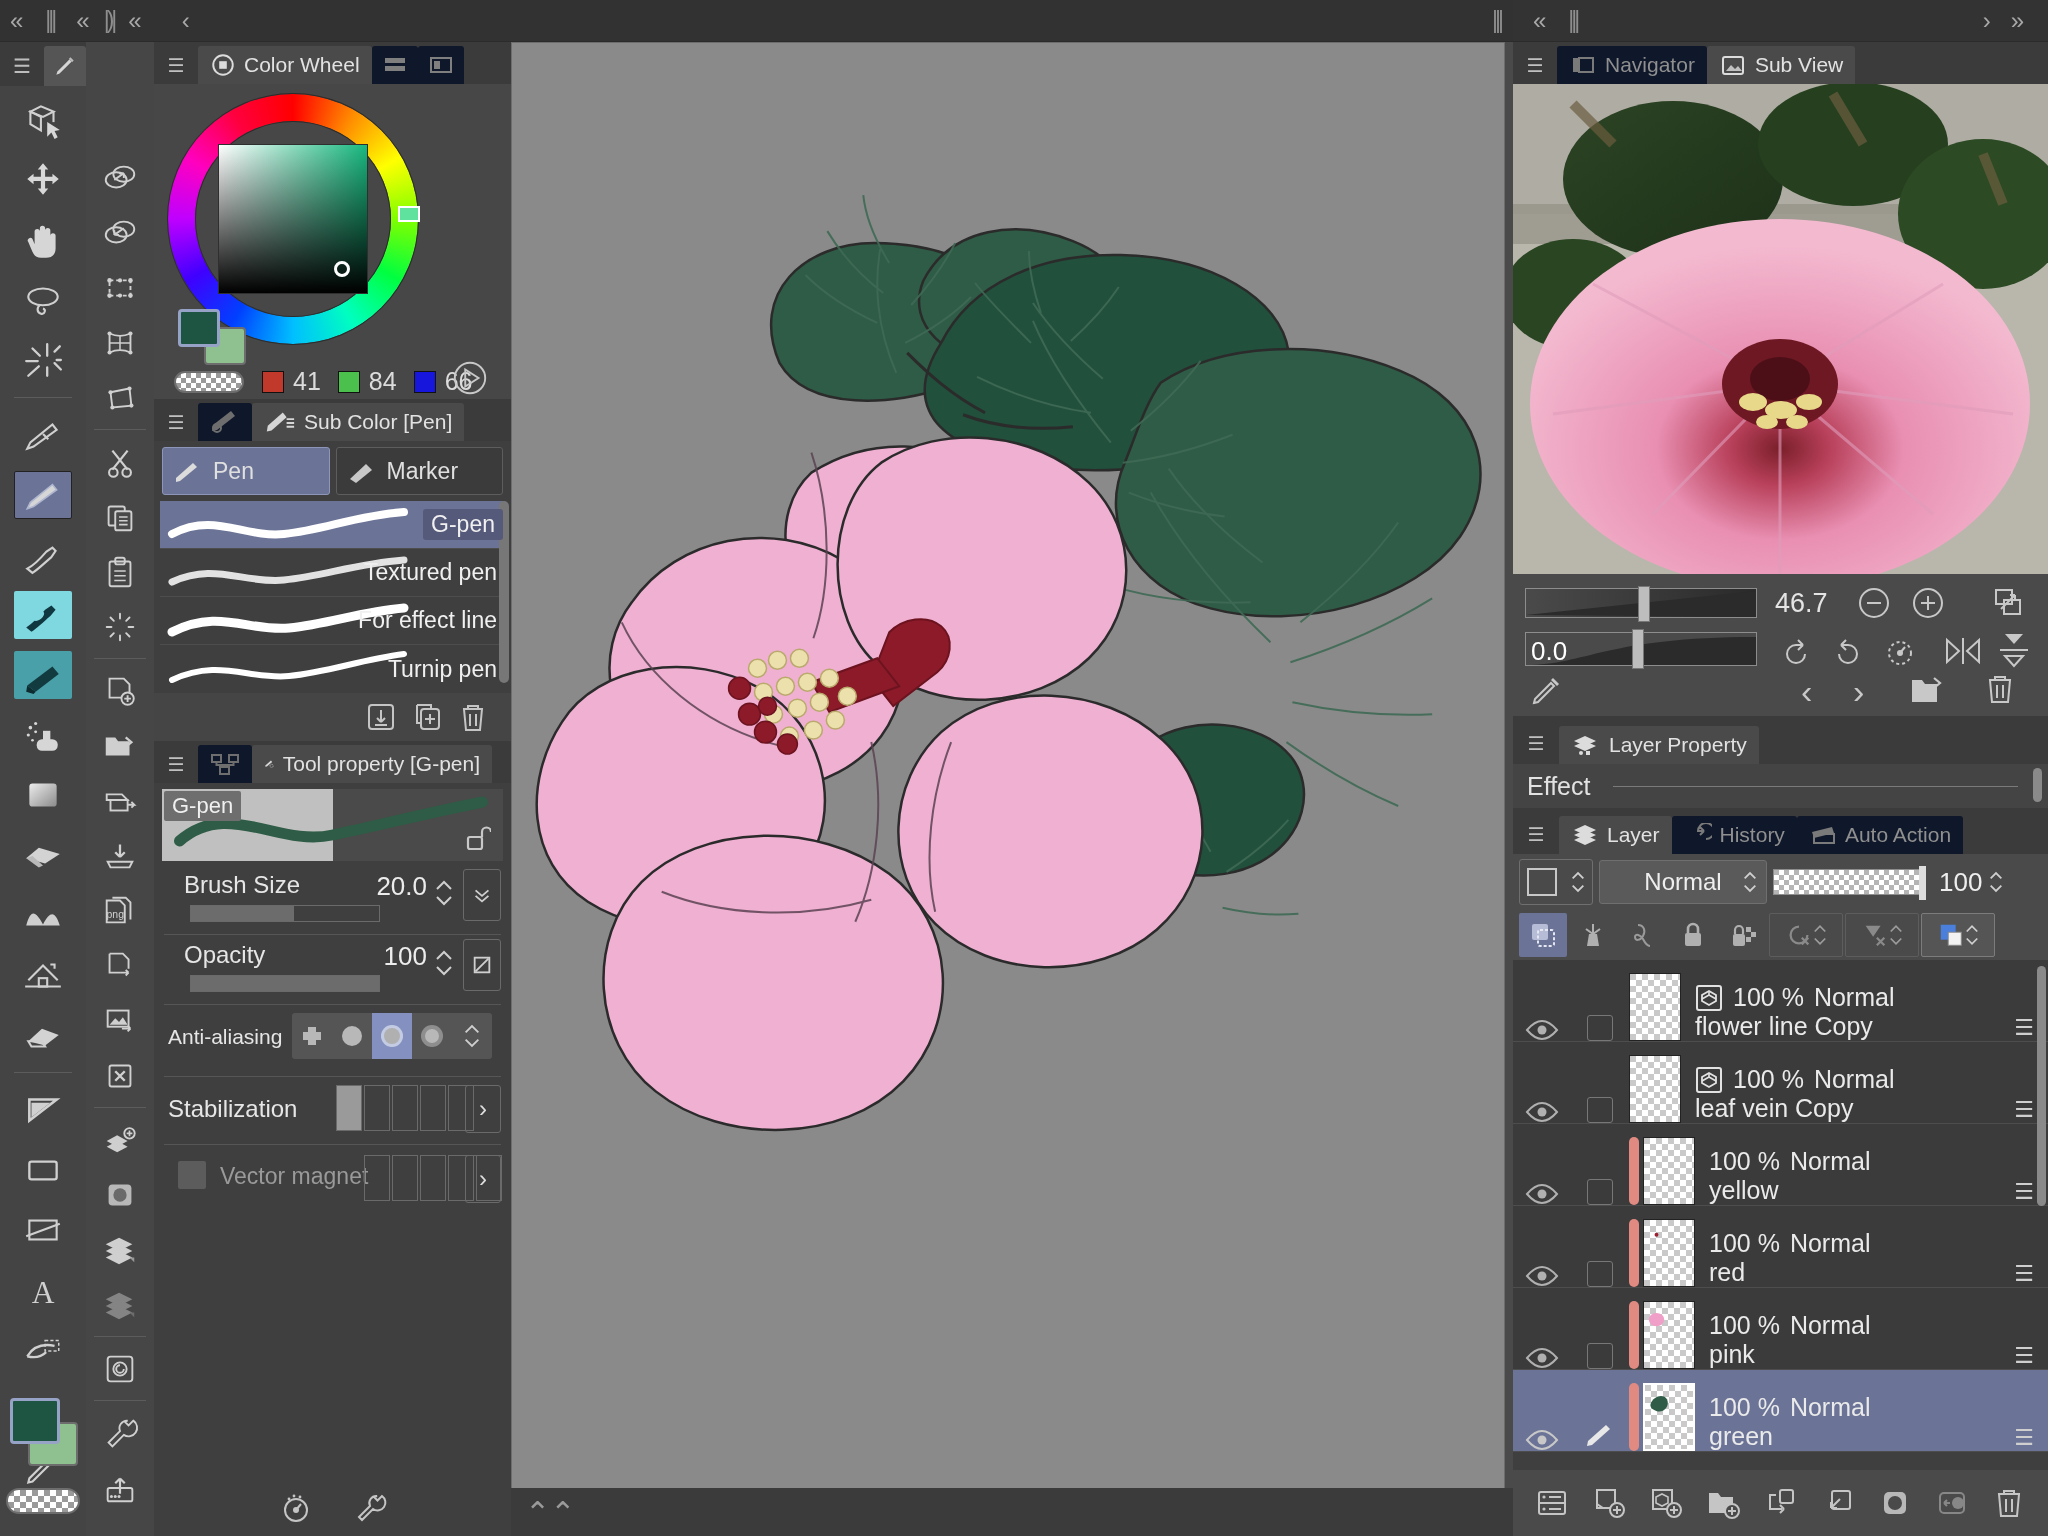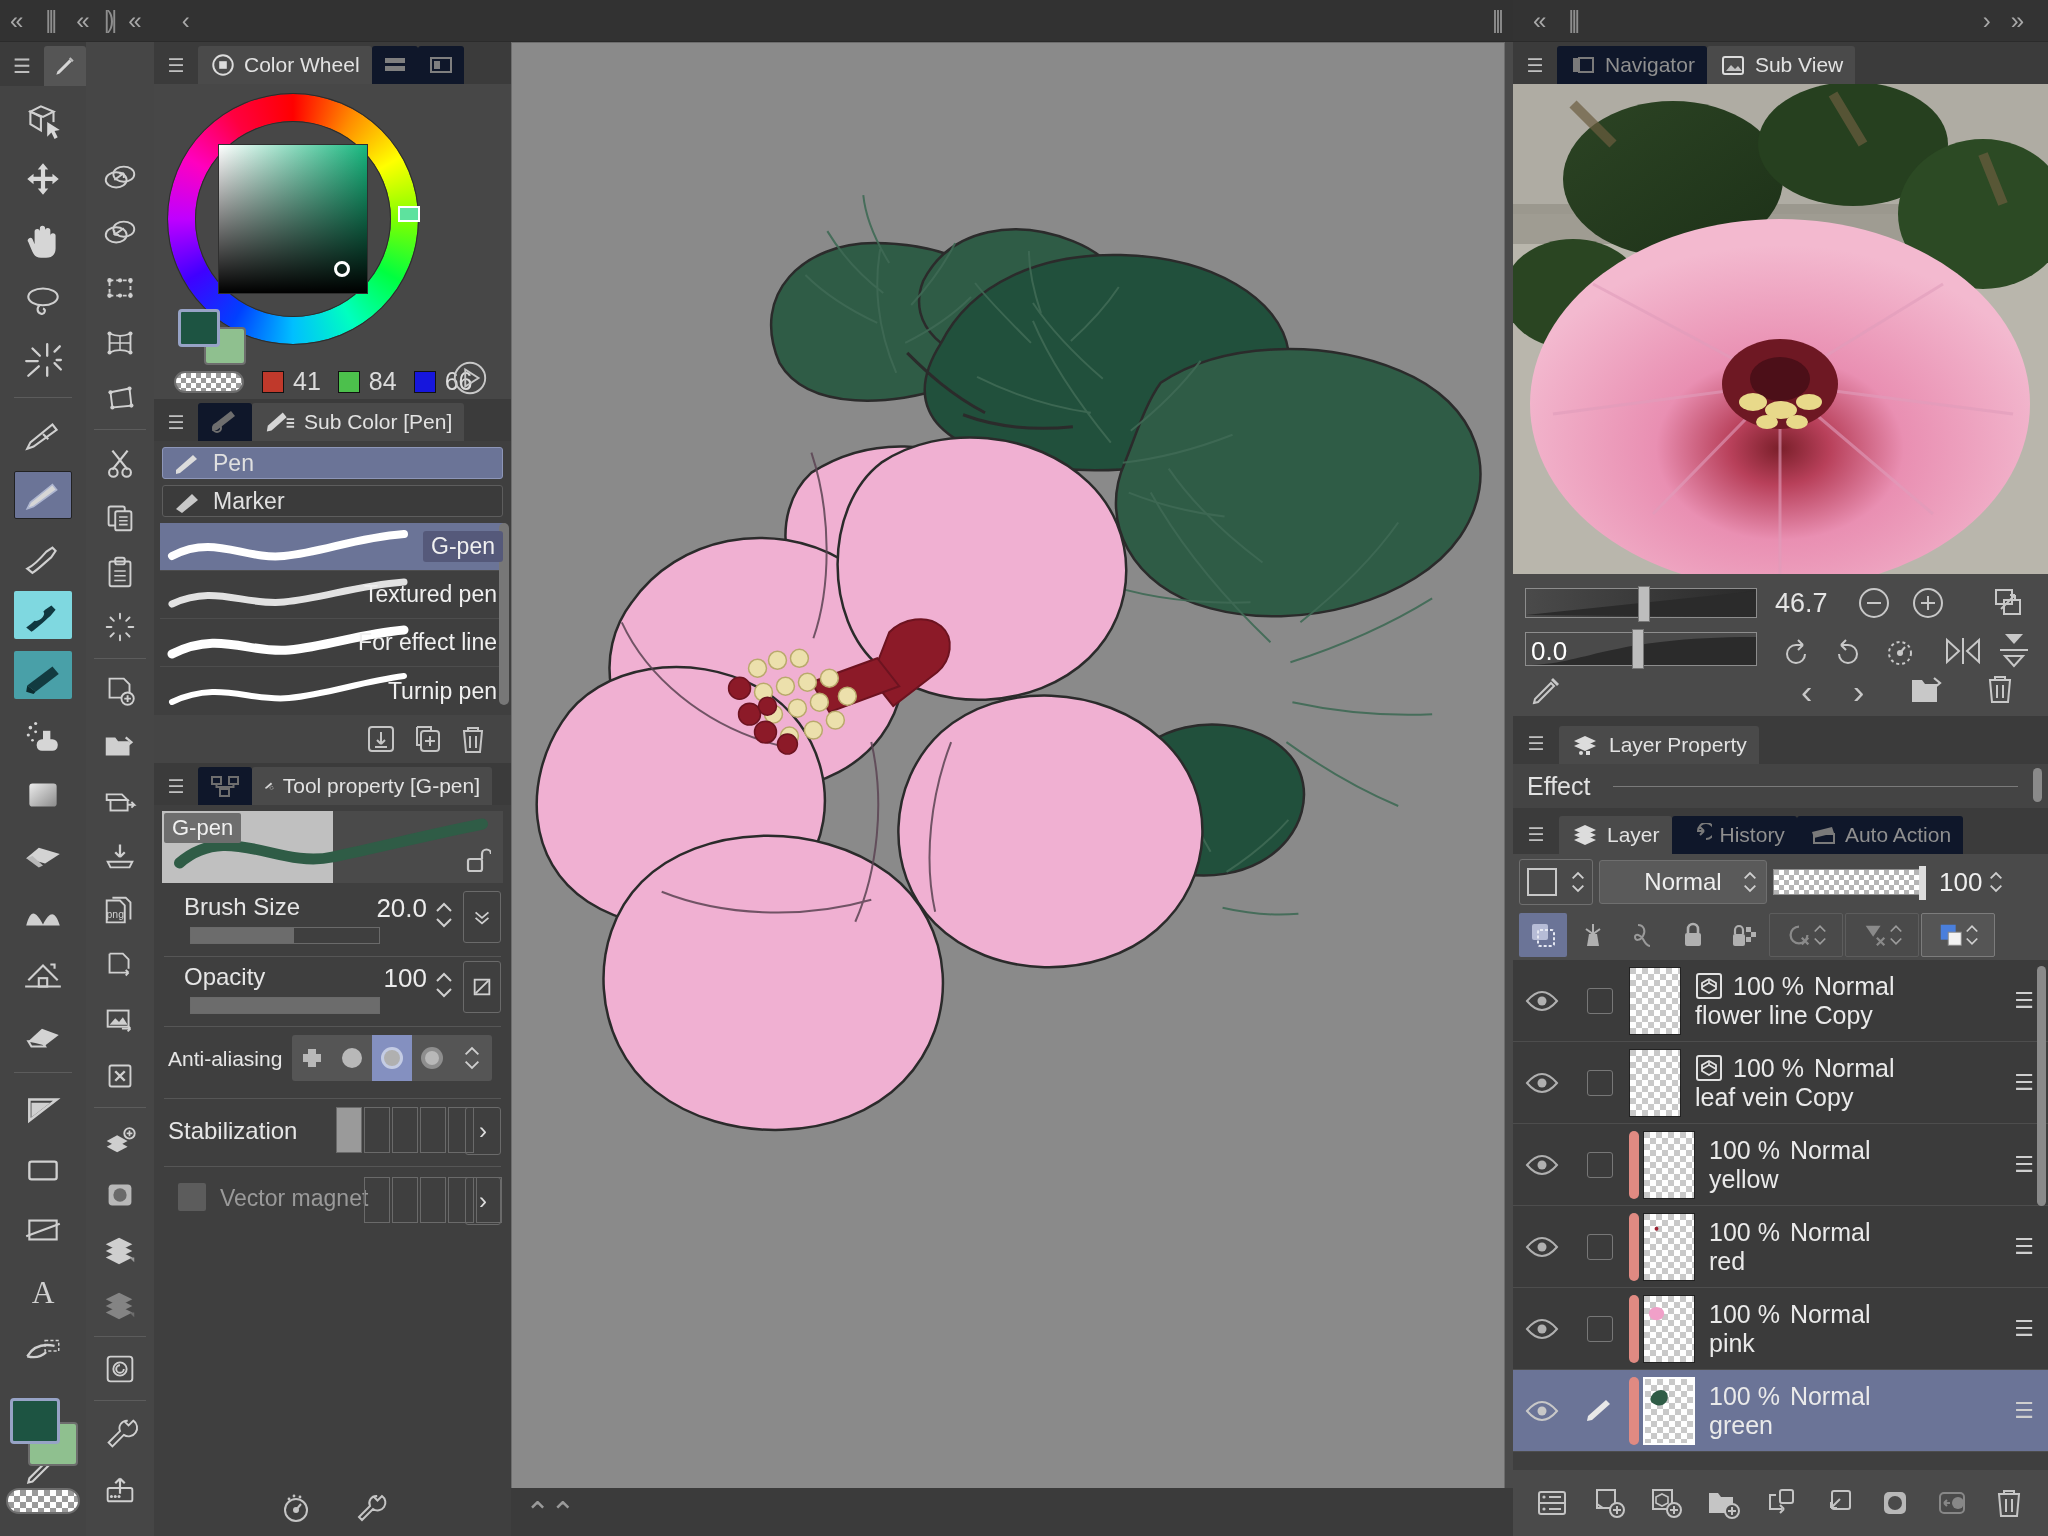--- a/index.html
+++ b/index.html
@@ -102,21 +102,21 @@
   .cc-back{position:absolute;left:50px;top:18px;width:42px;height:38px;background:#8fc08f;
      border:2px solid #6d6d6d;border-radius:4px;}
   .cc-trans{position:absolute;left:20px;top:62px;width:70px;height:22px;border:2px solid #6d6d6d;
      border-radius:11px;background:repeating-conic-gradient(#ffffff 0% 25%,#9a9a9a 0% 50%) 0 0/10px 10px;}
   .rgbrow{position:absolute;left:108px;top:58px;display:flex;align-items:center;gap:9px;font-size:25px;color:#dcdcdc;}
   .swz{width:22px;height:22px;border:1px solid #111;}
   .cw-play{position:absolute;right:22px;top:50px;width:38px;height:38px;}
 
   
   .subtool { background:#3f3f3f; }
-  .st-row { display:flex; gap:6px; padding:6px 8px 4px 8px;flex-direction:column; }
+  .st-row { display:flex; gap:6px; padding:6px 8px 4px 8px; }
   .st-btn { flex:1; height:48px; background:#3b3b3b; border:1px solid #5d5d5d; border-radius:3px;
      display:flex; align-items:center; gap:10px; padding-left:10px; font-size:23px; color:#e0e0e0;
      cursor:pointer;}
   .st-btn.sel { background:#6b7497; border-color:#8d96b8;}
   .st-list { margin:2px 8px 0 6px; position:relative;}
   .st-item { height:48px; position:relative; border-bottom:1px solid #4d4d4d; cursor:pointer;
      display:flex; align-items:center; justify-content:flex-end; }
   .st-item.sel { background:#6b7497; }
   .st-name { font-size:23px; color:#f0f0f0; padding-right:6px; z-index:2;}
   .st-item.sel .st-name { background:#55597a; padding:2px 8px; border-radius:3px;}
@@ -187,21 +187,21 @@
   .blendsel{width:168px;height:44px;background:#5a5a5a;border:1px solid #6f6f6f;border-radius:3px;
      display:flex;align-items:center;justify-content:center;position:relative;font-size:24px;color:#eee;}
   .opbar{width:152px;height:26px;border:1px solid #8d8d8d;
      background:repeating-conic-gradient(#ffffff 0% 25%,#b5b5b5 0% 50%) 0 0/10px 10px;position:relative;}
   .opbar i{position:absolute;right:-2px;top:-4px;width:7px;height:34px;background:#ddd;}
   .layer-ctl2{height:50px;background:#4a4a4a;display:flex;align-items:center;gap:2px;padding:0 6px;}
   .lc2{width:48px;height:44px;display:flex;align-items:center;justify-content:center;border-radius:2px;}
   .lc2.sel{background:#6b7497;}
   .lc2.grp{width:74px;border:1px solid #5d5d5d;}
   .layerlist{position:relative;background:#3b3b3b;}
-  .lrow{height:82px;display:flex;align-items:center;position:relative;border-bottom:1px solid #4d4d4d;}
+  .lrow{height:82px;display:flex;align-items:flex-end;position:relative;border-bottom:1px solid #4d4d4d;}
   .lrow.sel{background:#6b7497;}
   .leye{width:58px;display:flex;align-items:center;justify-content:center;}
   .lchk{width:58px;display:flex;align-items:center;justify-content:center;}
   .lchk .box{width:26px;height:26px;border:1px solid #777;border-radius:3px;}
   .lmark{width:10px;height:68px;background:#e08a82;border-radius:5px;margin-right:4px;}
   .lthumb{width:52px;height:68px;border:1px solid #222;
      background:repeating-conic-gradient(#ffffff 0% 25%,#c9c9c9 0% 50%) 0 0/12px 12px;position:relative;}
   .lthumb.selthumb{border:2px solid #fff;}
   .ltext{flex:1;padding-left:14px;}
   .lpct{font-size:25px;color:#eaeaea;display:flex;align-items:center;gap:10px;}

